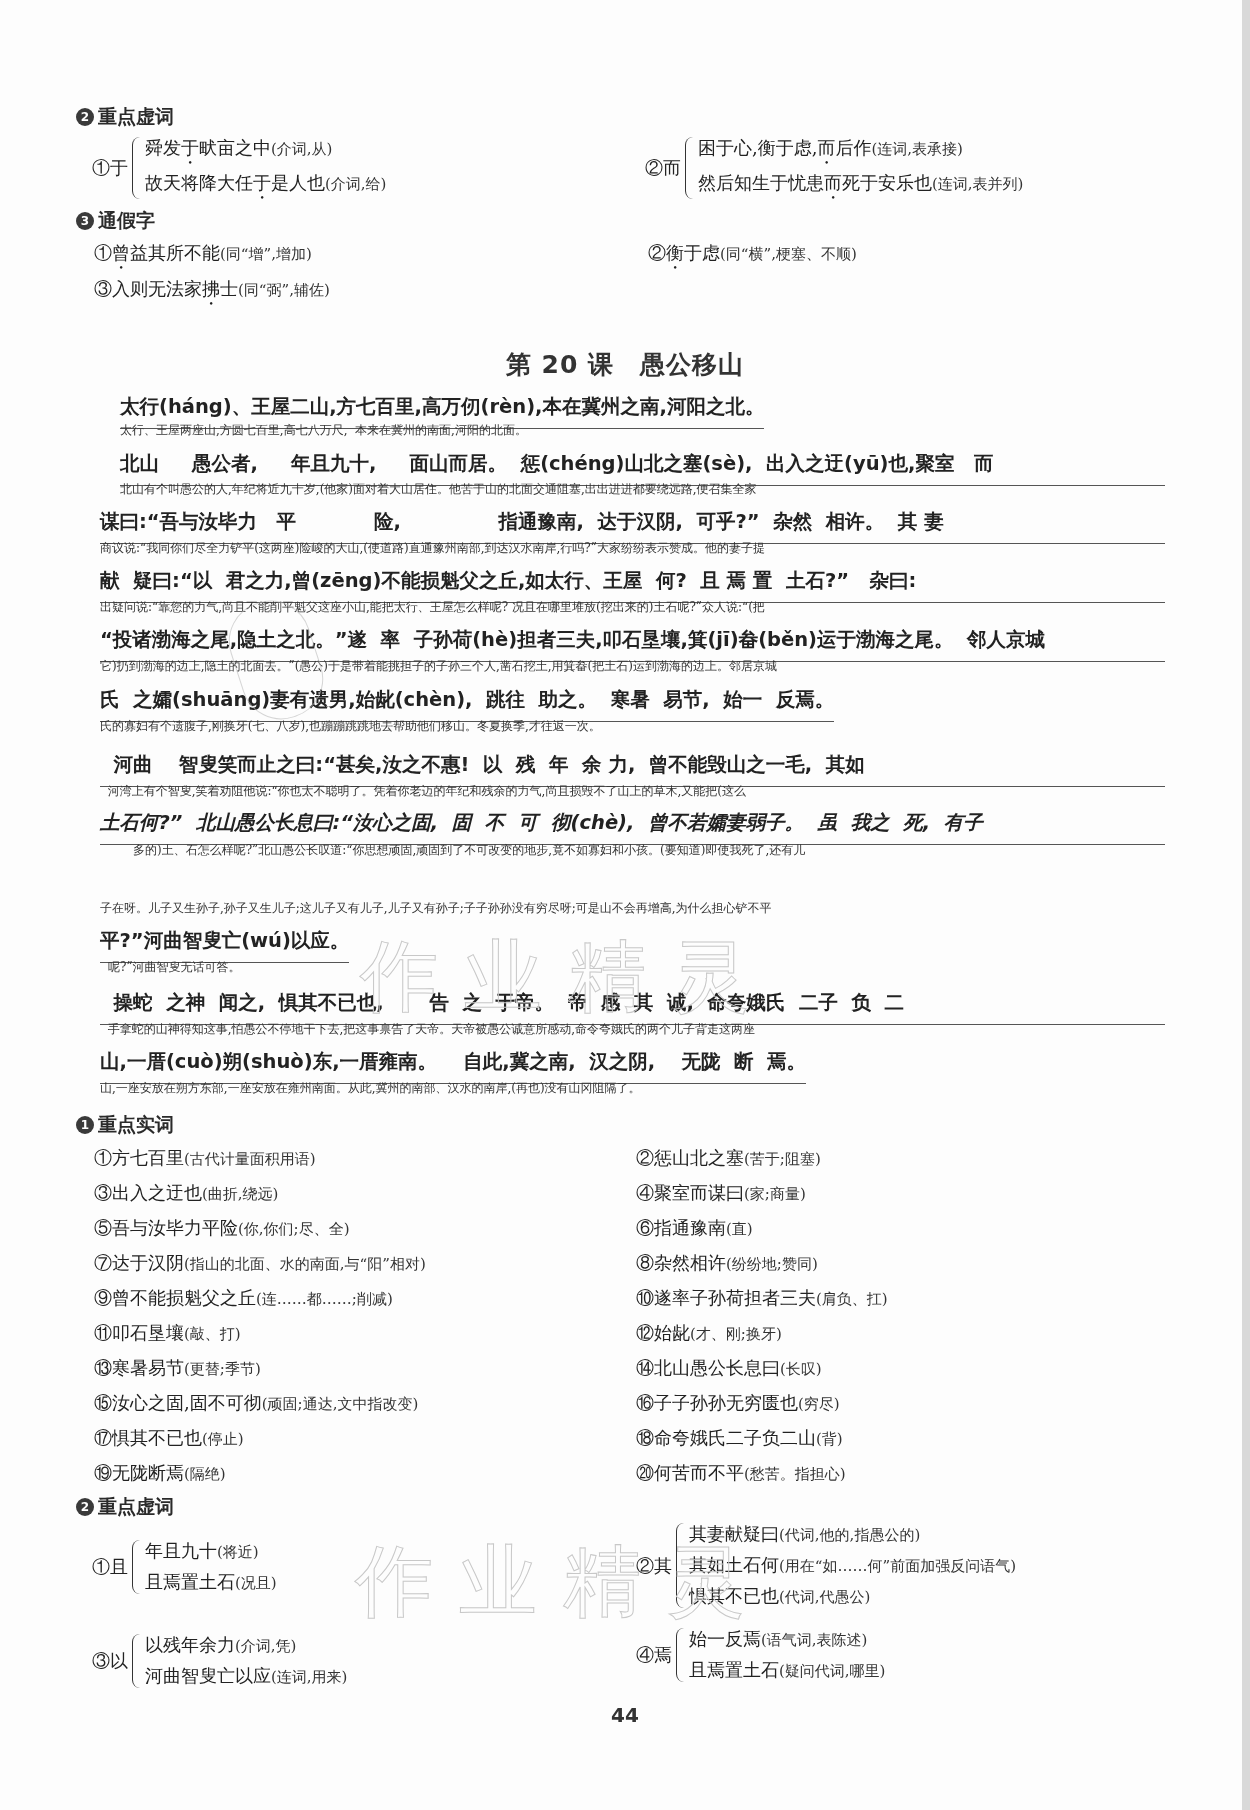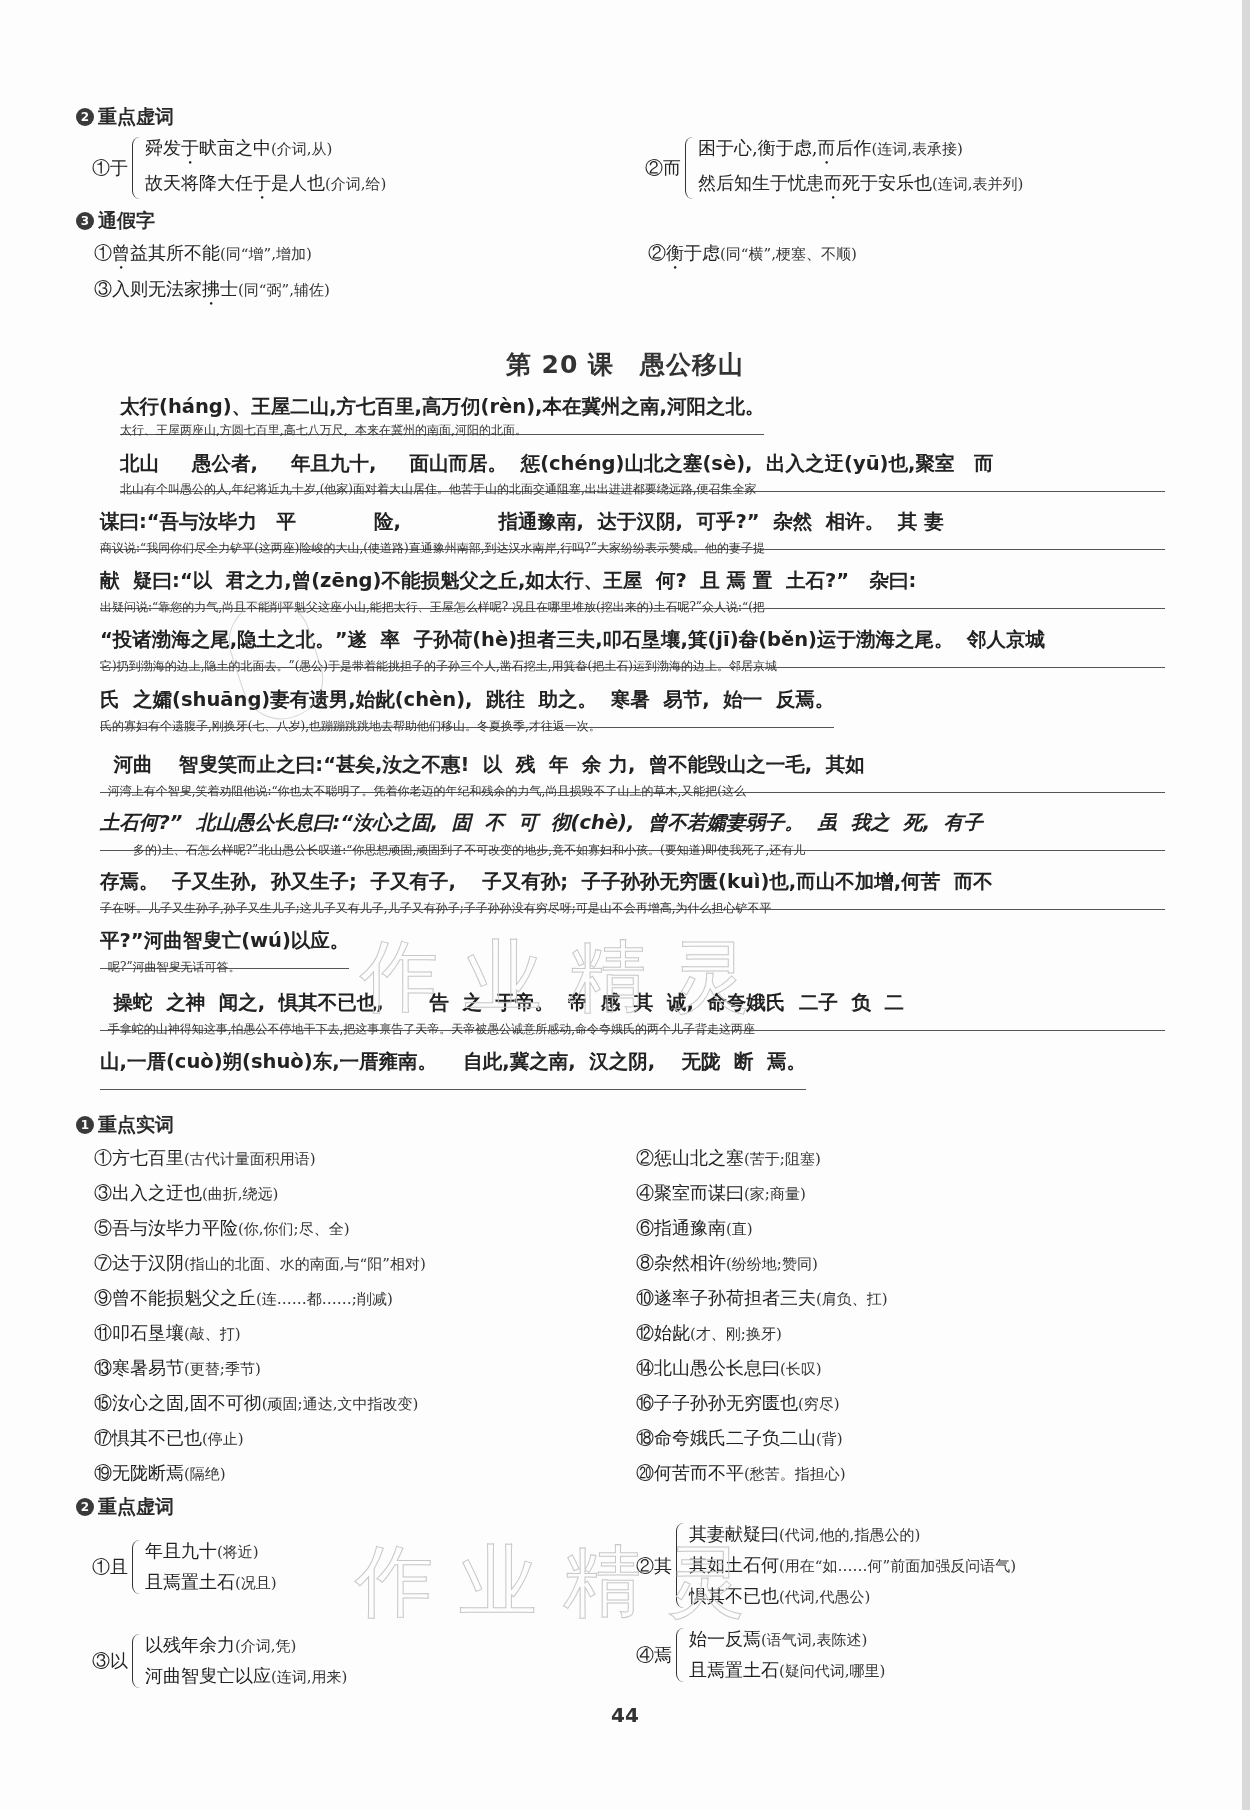--- a/index.html
+++ b/index.html
@@ -27,21 +27,21 @@
   .note { font-size: 15px; color: #333; }
   .dot { text-emphasis: dot; -webkit-text-emphasis: dot; text-emphasis-position: under; -webkit-text-emphasis-position: under; }
   .item { position: absolute; font-size: 18px; white-space: nowrap; }
   .title {
     position: absolute; left: 0; width: 1250px; top: 348px; text-align: center;
     font-family: "DejaVu Sans", "Liberation Sans", sans-serif; font-weight: bold; font-size: 25px; color: #333;
     letter-spacing: 1px;
   }
   .orig {
     position: absolute; font-family: "DejaVu Sans", "Liberation Sans", sans-serif; font-weight: bold;
-    font-size: 19.5px; color: #222; white-space: pre; border-bottom: 1.5px solid #555; padding-bottom: 14px;
+    font-size: 19.5px; color: #222; white-space: pre; border-bottom: 1.5px solid #555; padding-bottom: 8px;
   }
   .trans {
     position: absolute; font-family: "DejaVu Serif", "Liberation Serif", serif; font-size: 12px;
     color: #333; white-space: pre;
   }
   .watermark {
     position: absolute; font-family: "DejaVu Sans", sans-serif; font-size: 78px;
     color: transparent; -webkit-text-stroke: 1px #c8c8c8; letter-spacing: 26px;
   }
   .stamp {
@@ -111,30 +111,30 @@
 
   <div class="orig" style="left:100px;top:686px;">氏  之孀(shuāng)妻有遗男,始龀(chèn),  跳往  助之。  寒暑  易节,  始一  反焉。</div>
   <div class="trans" style="left:100px;top:718px;">氏的寡妇有个遗腹子,刚换牙(七、八岁),也蹦蹦跳跳地去帮助他们移山。冬夏换季,才往返一次。</div>
 
   <div class="orig" style="left:100px;top:751px;width:1065px;">  河曲　 智叟笑而止之曰:“甚矣,汝之不惠!  以  残  年  余 力,  曾不能毁山之一毛,  其如</div>
   <div class="trans" style="left:100px;top:783px;">  河湾上有个智叟,笑着劝阻他说:“你也太不聪明了。凭着你老迈的年纪和残余的力气,尚且损毁不了山上的草木,又能把(这么</div>
 
   <div class="orig" style="left:100px;top:809px;width:1065px;font-style:italic;">土石何?”  北山愚公长息曰:“汝心之固,  固  不  可  彻(chè),  曾不若孀妻弱子。  虽  我之  死,  有子</div>
   <div class="trans" style="left:100px;top:842px;margin-left:33px;">多的)土、石怎么样呢?”北山愚公长叹道:“你思想顽固,顽固到了不可改变的地步,竟不如寡妇和小孩。(要知道)即使我死了,还有儿</div>
 
-  <div class="orig" style="left:100px;top:868px;width:1065px;">存焉。  子又生孙,  孙又生子;  子又有子,　 子又有孙;  子子孙孙无穷匮(kuì)也,而山不加增,何苦  而不</div>
   <div class="trans" style="left:100px;top:900px;">子在呀。儿子又生孙子,孙子又生儿子;这儿子又有儿子,儿子又有孙子;子子孙孙没有穷尽呀;可是山不会再增高,为什么担心铲不平</div>
 
   <div class="orig" style="left:100px;top:927px;">平?”河曲智叟亡(wú)以应。</div>
   <div class="trans" style="left:108px;top:959px;">呢?”河曲智叟无话可答。</div>
 
   <div class="orig" style="left:100px;top:989px;width:1065px;">  操蛇  之神  闻之,  惧其不已也,　　 告  之  于帝。  帝  感  其  诚,  命夸娥氏  二子  负  二</div>
   <div class="trans" style="left:100px;top:1021px;">  手拿蛇的山神得知这事,怕愚公不停地干下去,把这事禀告了天帝。天帝被愚公诚意所感动,命令夸娥氏的两个儿子背走这两座</div>
 
   <div class="orig" style="left:100px;top:1048px;">山,一厝(cuò)朔(shuò)东,一厝雍南。　 自此,冀之南,  汉之阴,　 无陇  断  焉。</div>
+  <div class="trans" style="left:100px;top:1080px;">山,一座安放在朔方东部,一座安放在雍州南面。从此,冀州的南部、汉水的南岸,(再也)没有山冈阻隔了。</div>
 
   <div class="watermark" style="left:360px;top:925px;">作业精灵</div>
   <div class="stamp"></div>
 
   <div class="sec-head" style="left:76px;top:1112px;">
     <span class="sec-num">1</span>
     <span>重点实词</span>
   </div>
 
   <div class="item" style="left:94px;top:1146px;"><span>①方七百里</span><span class="note">(古代计量面积用语)</span></div>

